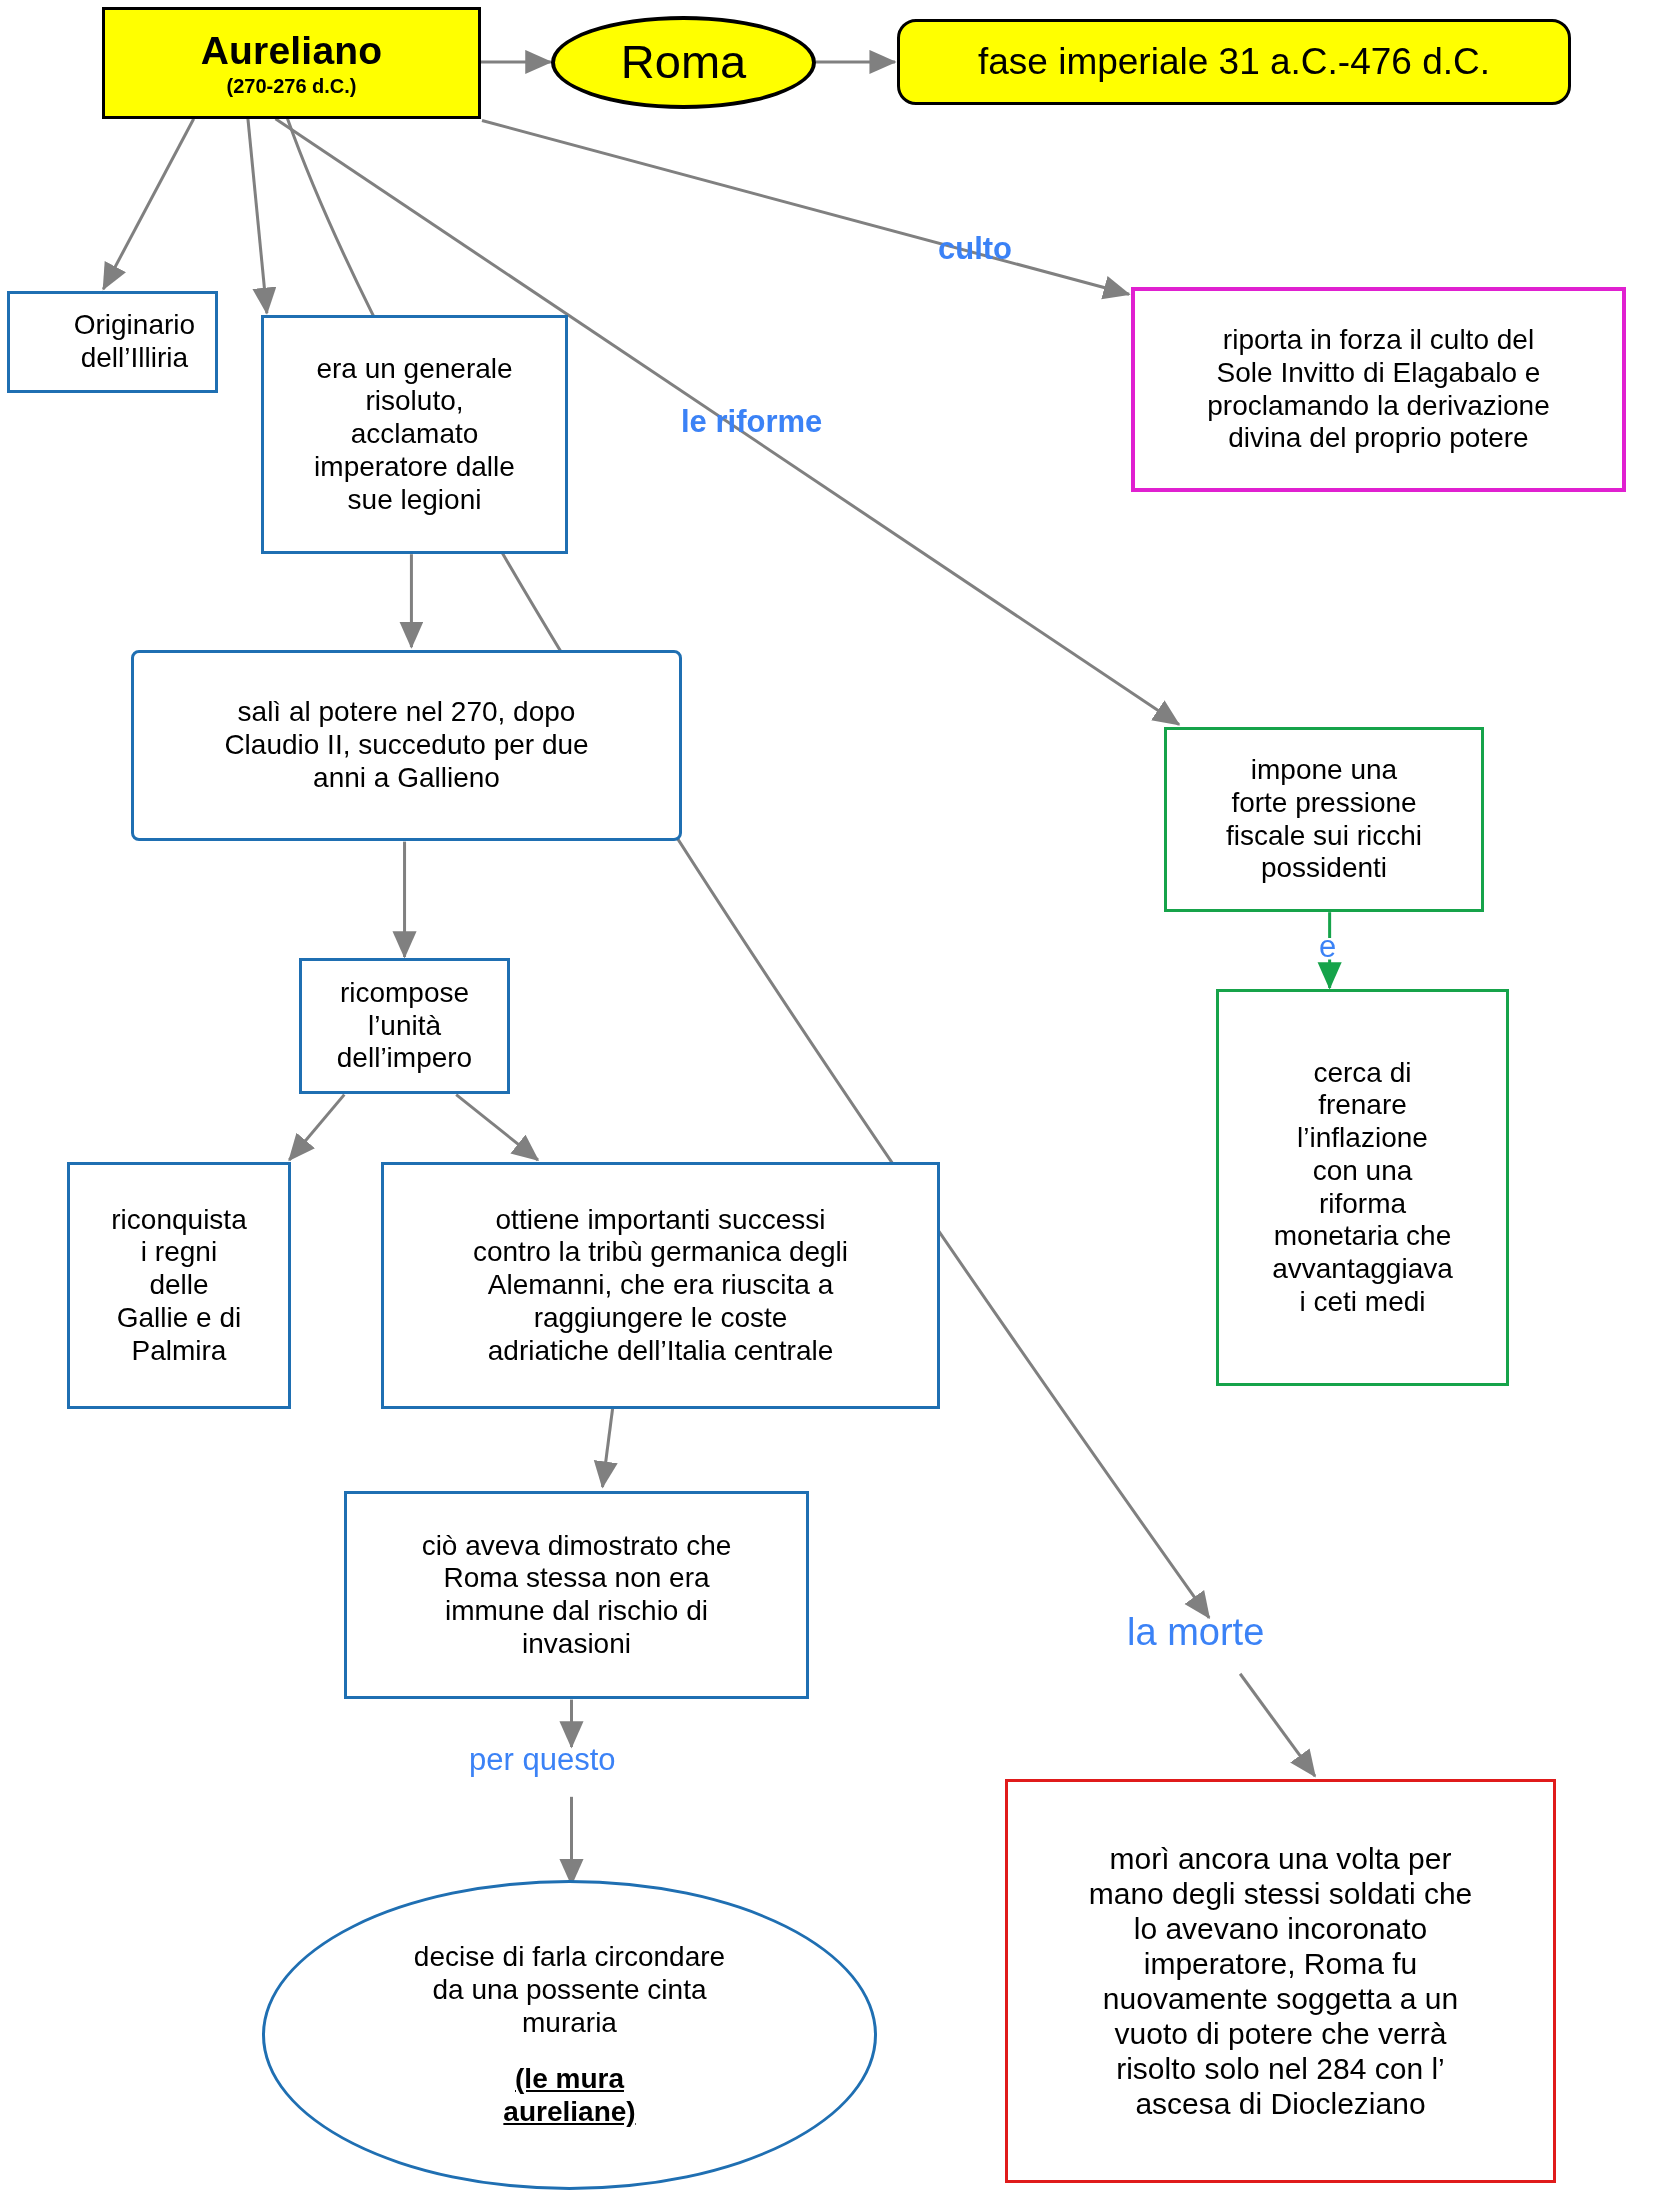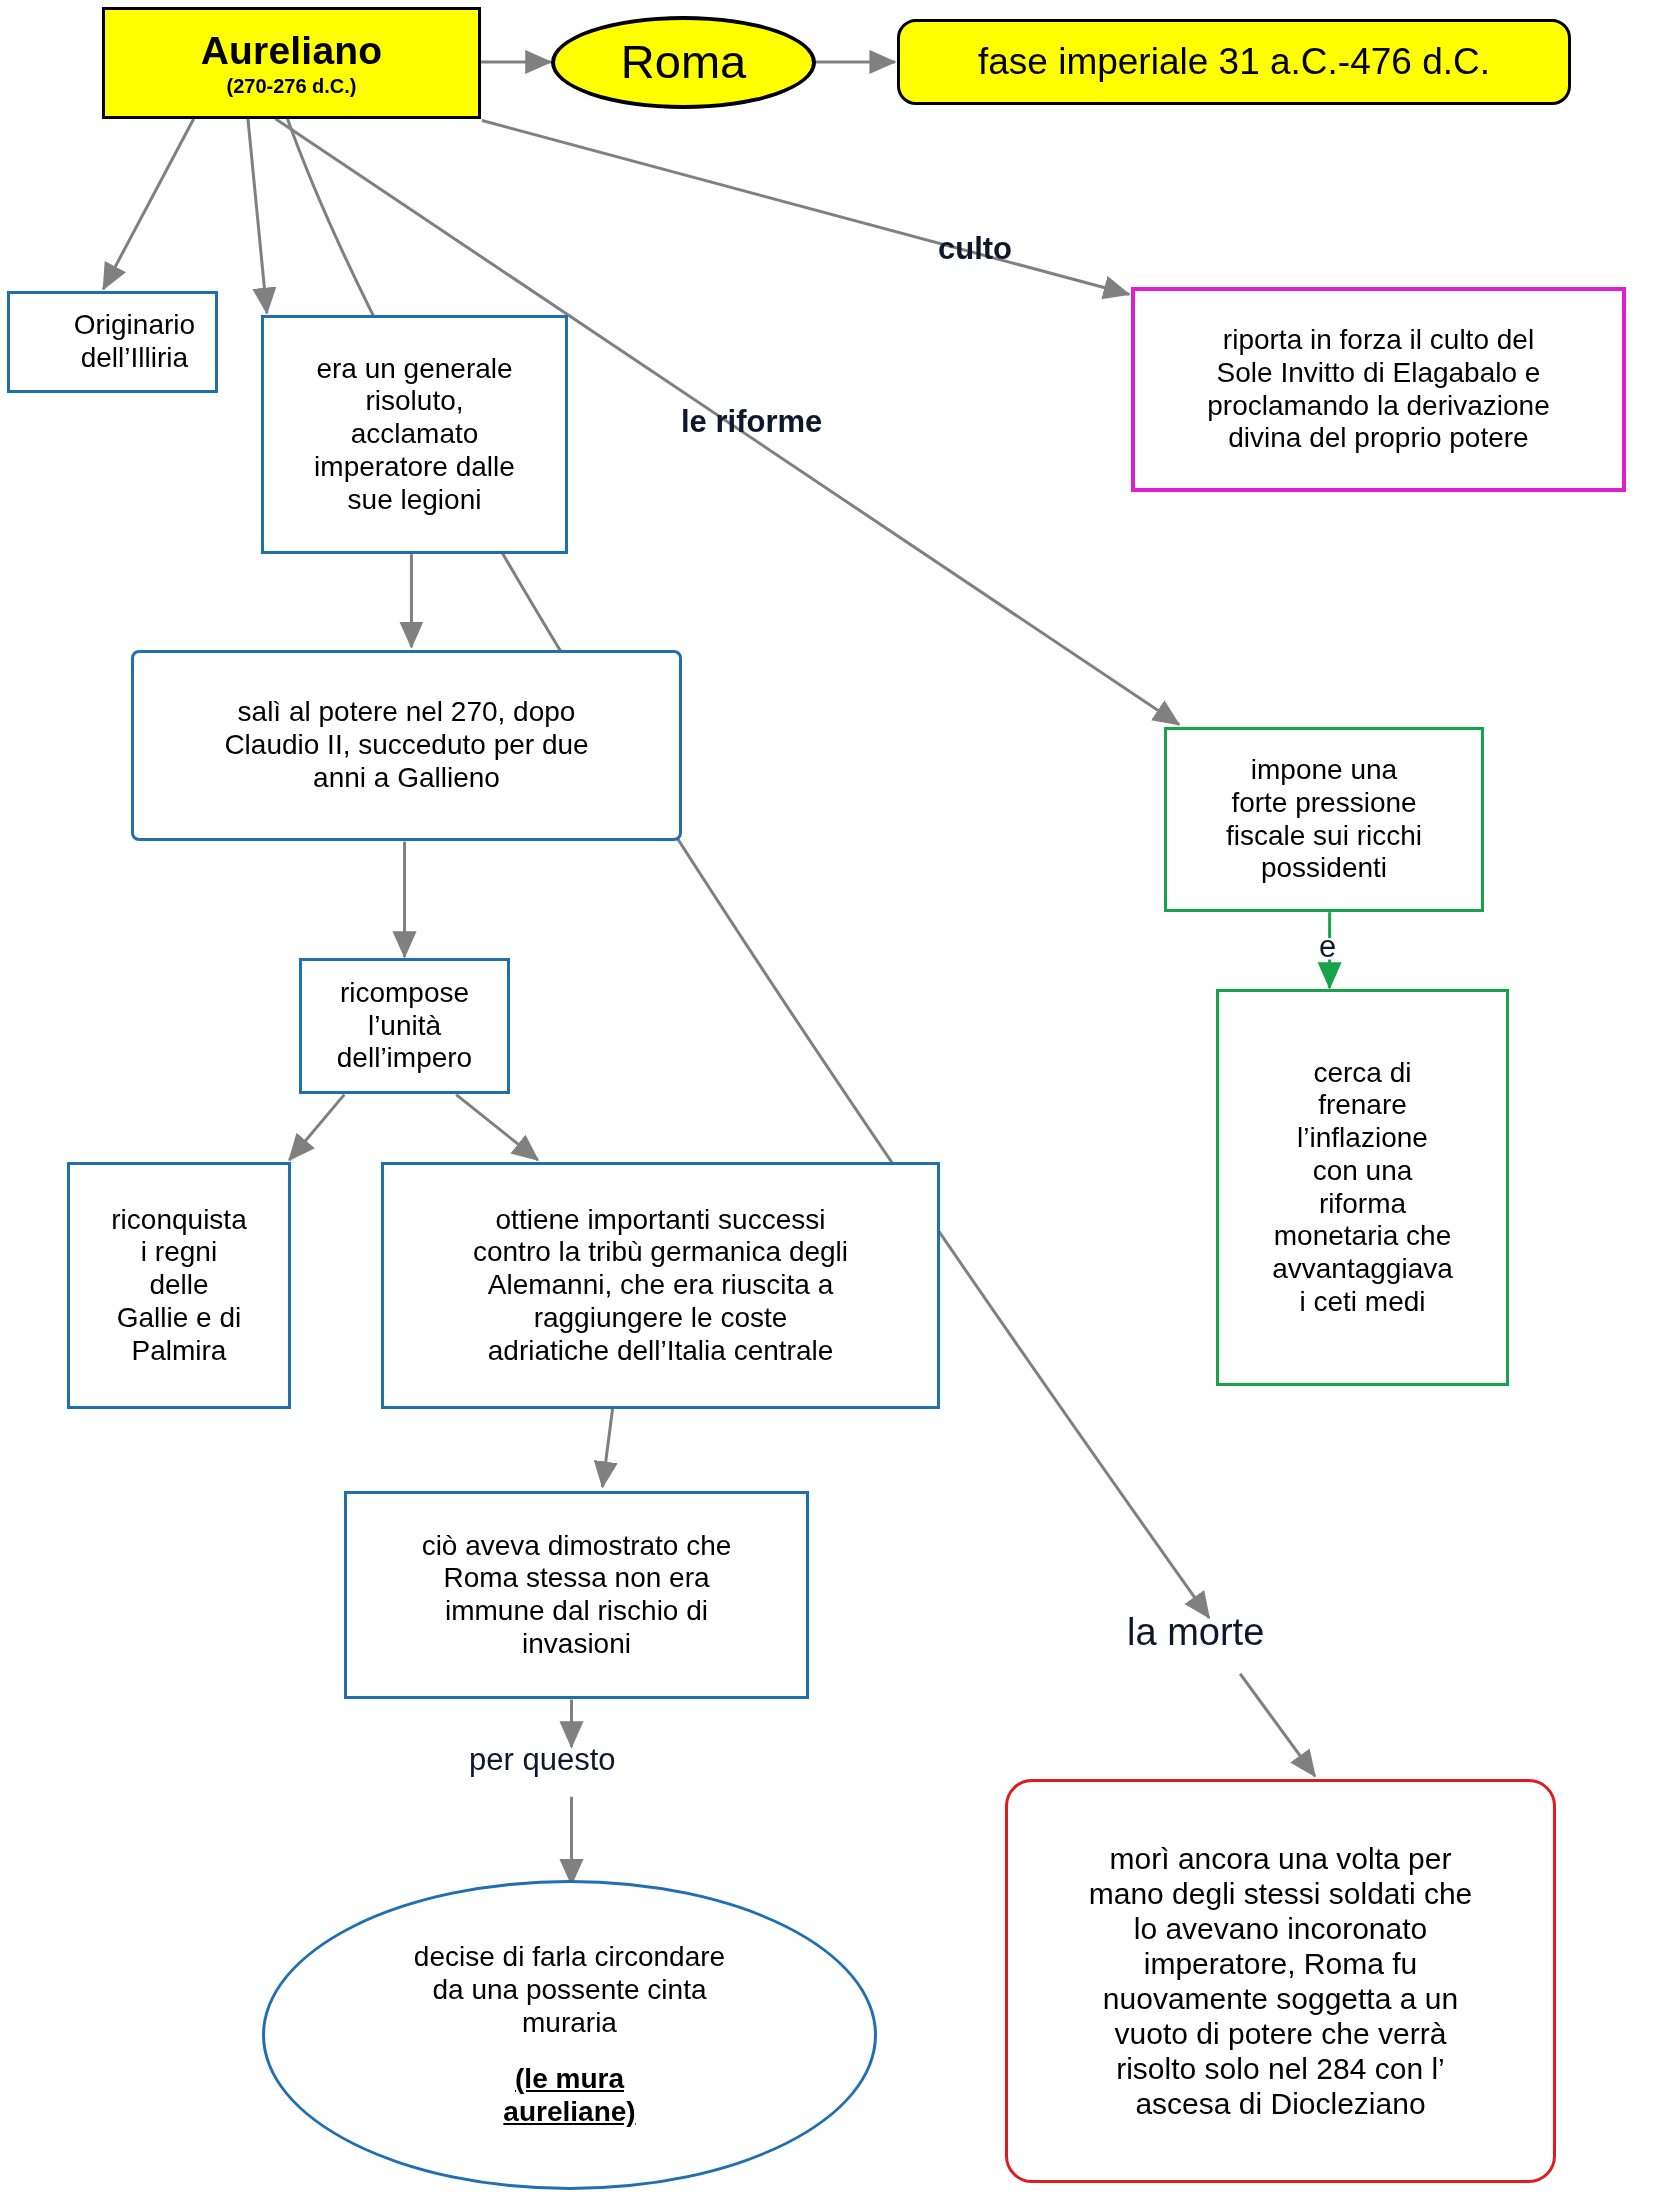--- a/index.html
+++ b/index.html
@@ -93,21 +93,21 @@
   
   .red-box {
     border: 3.4px solid #e01b1b;
     font-size: 30px;
   }
 
   
   .edge-label {
     position: absolute;
     z-index: 3;
-    color: #0f172a;
+    color: #3b82f6;
     background: transparent;
     white-space: nowrap;
   }
   .lbl-bold { font-weight: bold; font-size: 31px; }
   .lbl-plain { font-weight: normal; font-size: 31px; }
   .lbl-big { font-weight: normal; font-size: 38px; }
 
   .underbold { font-weight: bold; text-decoration: underline; }
 </style>
 </head>
@@ -228,21 +228,21 @@
 
   <div class="node green-box" style="left:1216px; top:989px; width:293px; height:397px;">cerca di
 frenare
 l’inflazione
 con una
 riforma
 monetaria che
 avvantaggiava
 i ceti medi</div>
 
-  <div class="node red-box" style="left:1005px; top:1779px; width:551px; height:404px;border-radius:27px;">morì ancora una volta per
+  <div class="node red-box" style="left:1005px; top:1779px; width:551px; height:404px;">morì ancora una volta per
 mano degli stessi soldati che
 lo avevano incoronato
 imperatore, Roma fu
 nuovamente soggetta a un
 vuoto di potere che verrà
 risolto solo nel 284 con l’
 ascesa di Diocleziano</div>
 
   <div class="edge-label lbl-bold" style="left:938px; top:231px;">culto</div>
 

